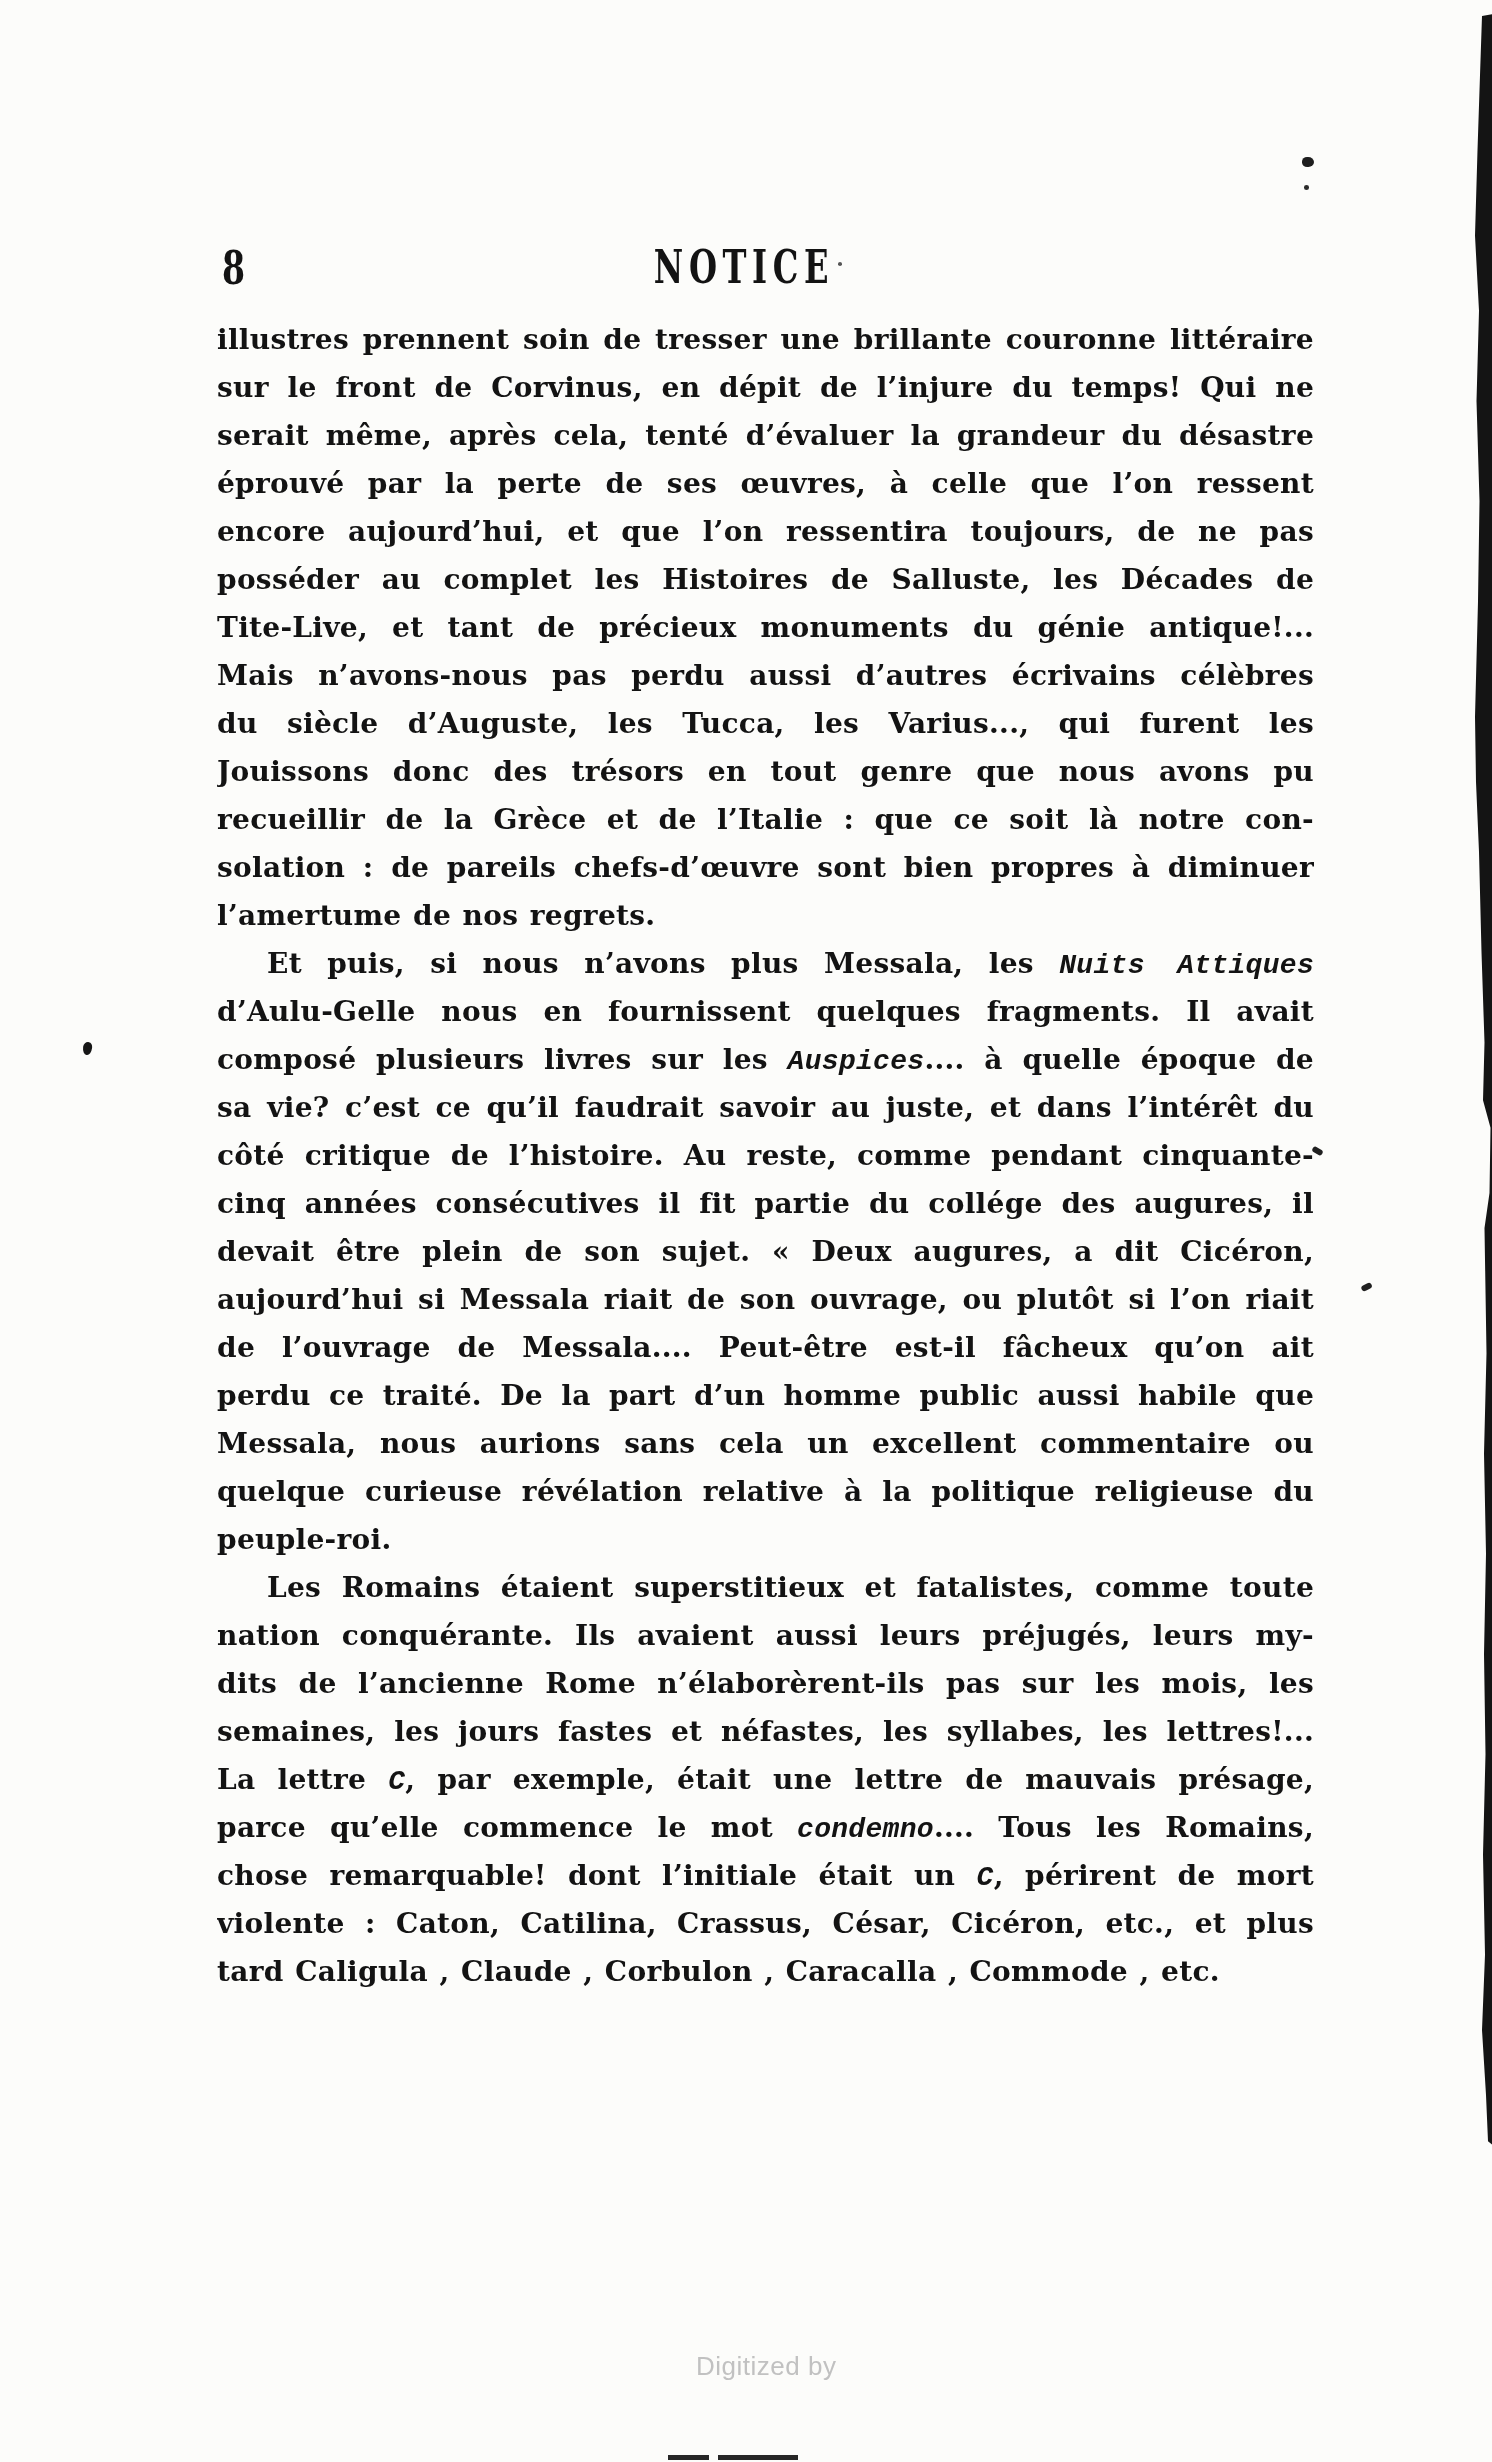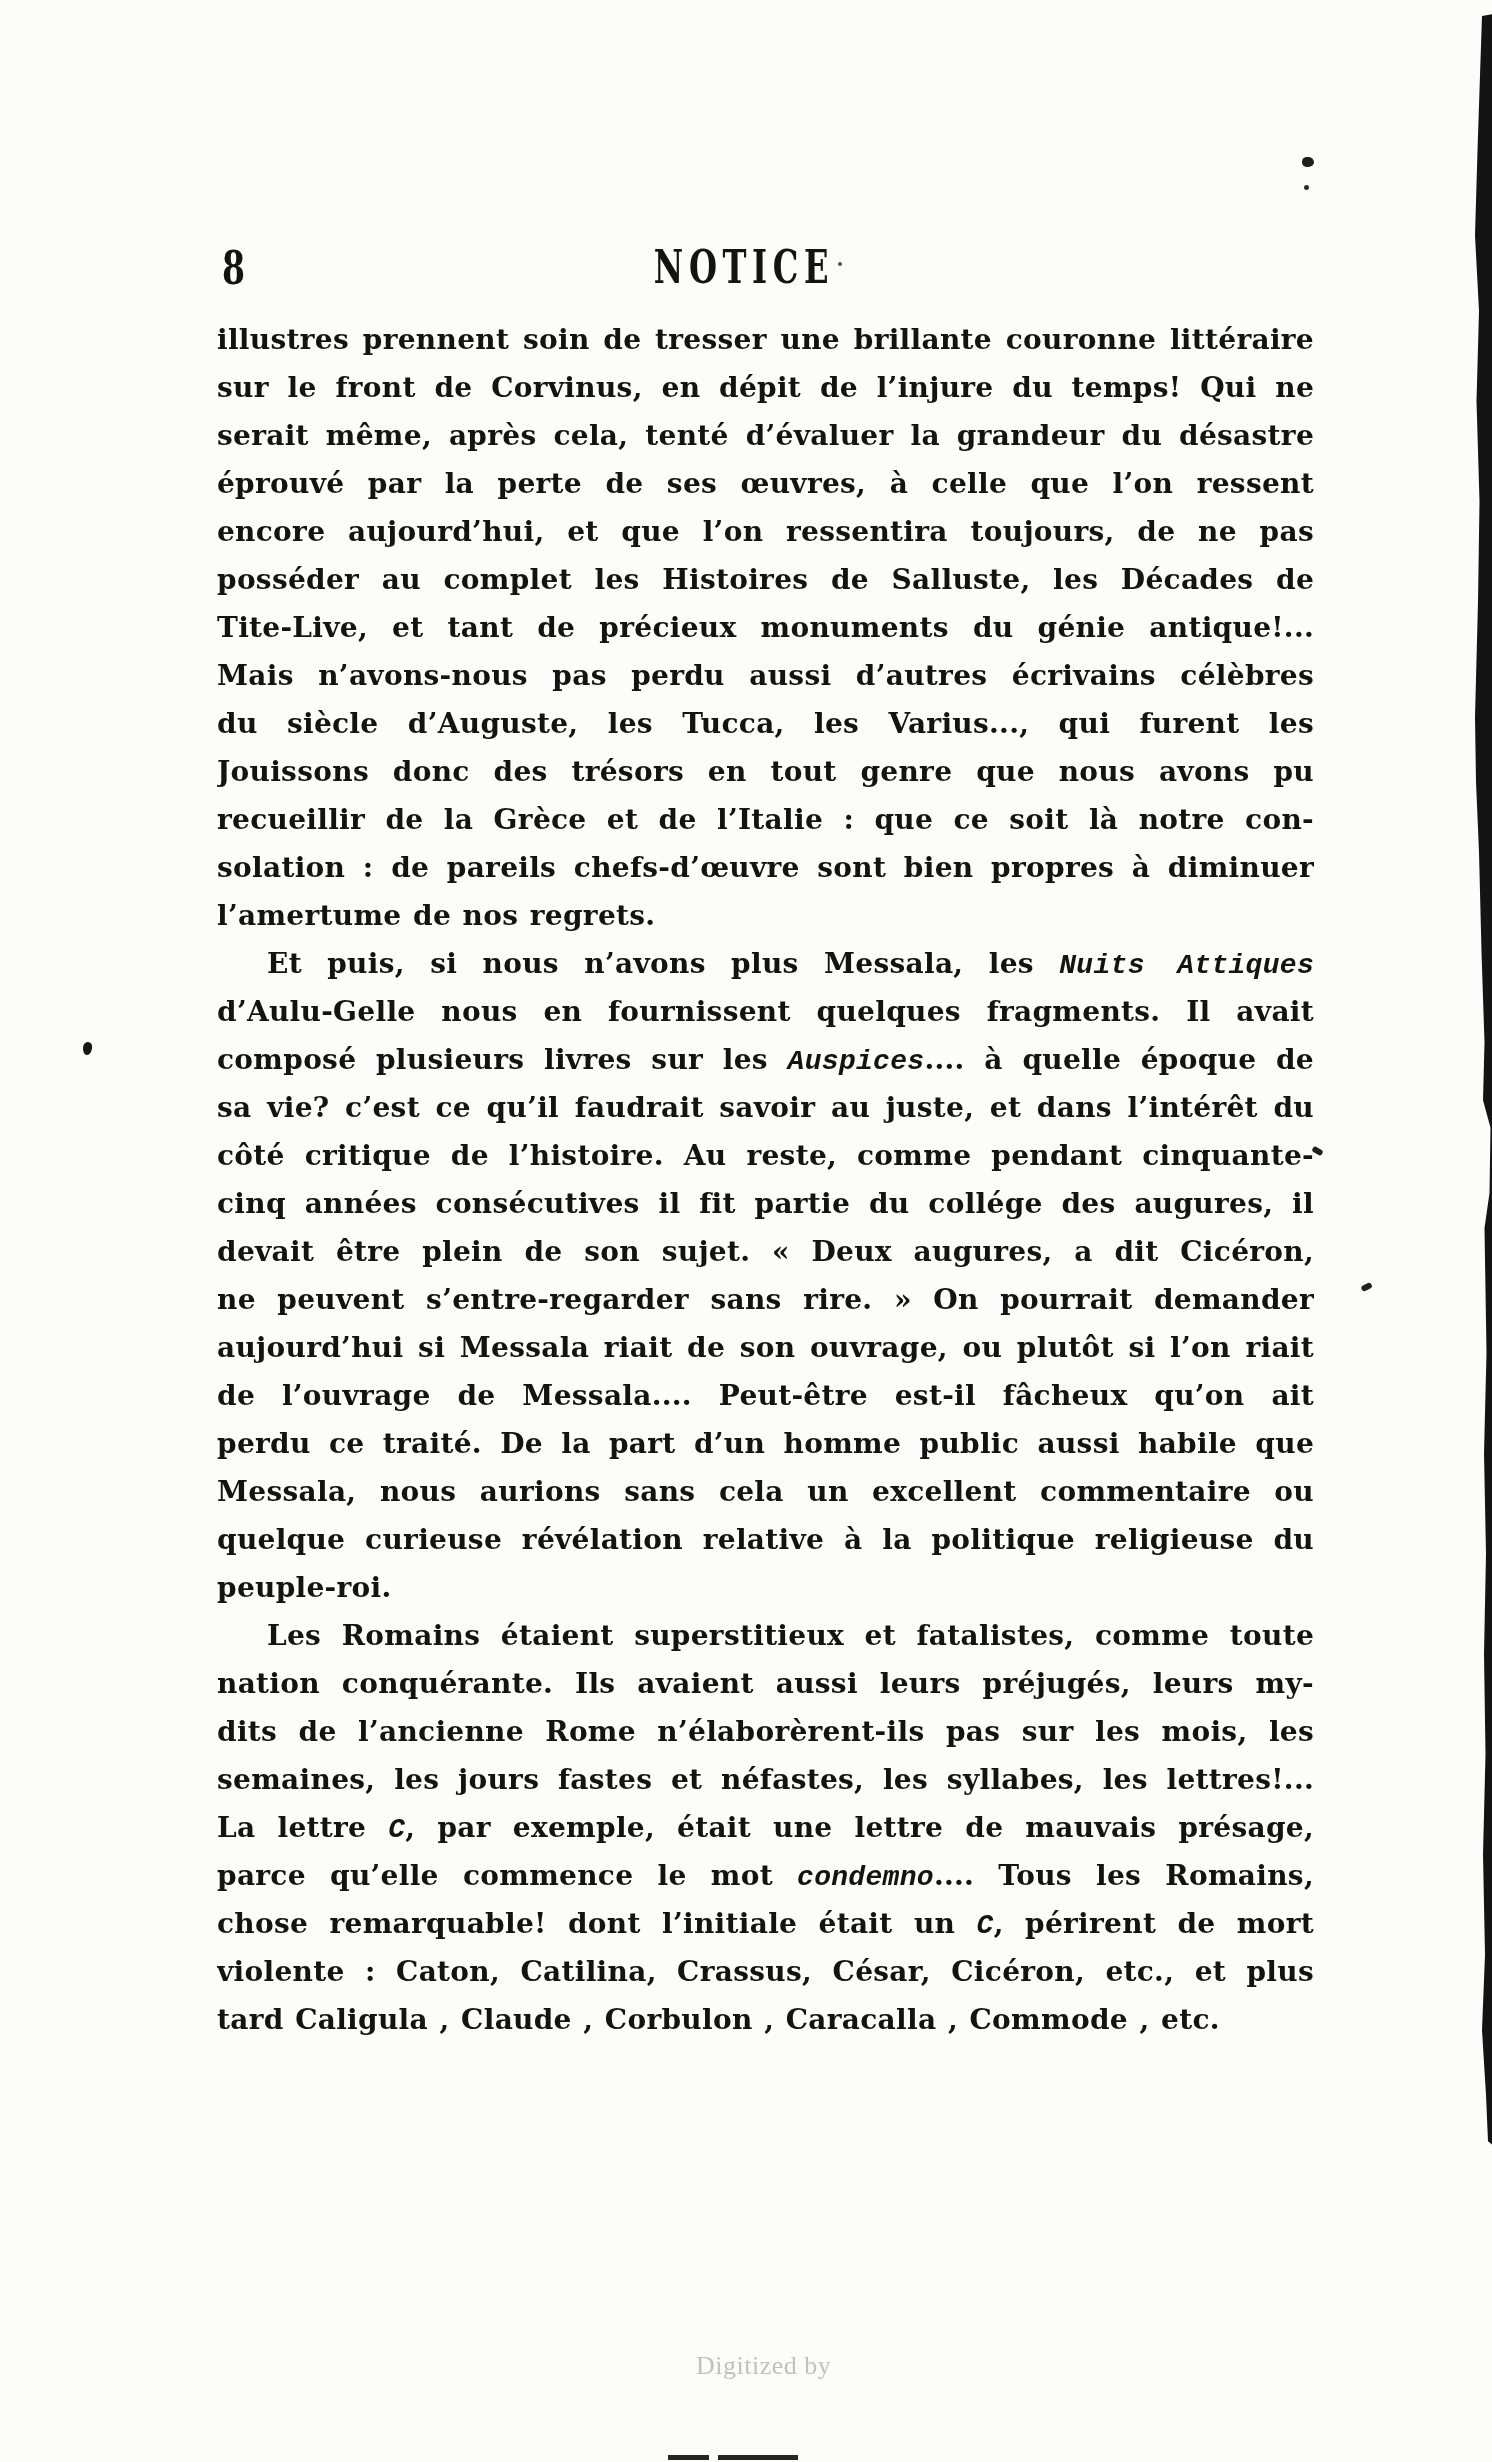--- a/index.html
+++ b/index.html
@@ -49,21 +49,21 @@
   .mark-dash{left:1361px;top:1284px;width:11px;height:5.5px;background:#202020;border-radius:3px;transform:rotate(-28deg);}
   .bar-left{left:668px;top:2455px;width:41px;height:4.5px;background:#262626;}
   .bar-right{left:718px;top:2455px;width:80px;height:4.5px;background:#262626;}
   .edge-band{position:absolute;left:1469px;top:0;width:24px;height:2462px;}
   
   .watermark{
     position:absolute;left:696px;top:2351px;
     display:flex;align-items:baseline;gap:10px;
   }
   .wm-prefix{
-    font-family:Liberation Serif, serif;
+    font-family:Liberation Sans, sans-serif;
     font-size:26px;color:#c1c1c1;letter-spacing:0.5px;
   }
   .wm-brand{
     font-family:"DejaVu Serif", serif;
     font-size:73px;color:#b3b3b3;letter-spacing:1.5px;line-height:1;
   }
 </style>
 </head>
 <body>
 
@@ -86,21 +86,20 @@
       <div class="line"><span>recueillir de la Grèce et de l’Italie : que ce soit là notre con-</span></div>
       <div class="line"><span>solation : de pareils chefs-d’œuvre sont bien propres à diminuer</span></div>
       <div class="line last"><span>l’amertume de nos regrets.</span></div>
       <div class="line indent"><span>Et puis, si nous n’avons plus Messala, les </span><em>Nuits Attiques</em></div>
       <div class="line"><span>d’Aulu-Gelle nous en fournissent quelques fragments. Il avait</span></div>
       <div class="line"><span>composé plusieurs livres sur les </span><em>Auspices</em><span>.... à quelle époque de</span></div>
       <div class="line"><span>sa vie? c’est ce qu’il faudrait savoir au juste, et dans l’intérêt du</span></div>
       <div class="line"><span>côté critique de l’histoire. Au reste, comme pendant cinquante-</span></div>
       <div class="line"><span>cinq années consécutives il fit partie du collége des augures, il</span></div>
       <div class="line"><span>devait être plein de son sujet. « Deux augures, a dit Cicéron,</span></div>
-      <div class="line"><span>ne peuvent s’entre-regarder sans rire. » On pourrait demander</span></div>
       <div class="line"><span>aujourd’hui si Messala riait de son ouvrage, ou plutôt si l’on riait</span></div>
       <div class="line"><span>de l’ouvrage de Messala.... Peut-être est-il fâcheux qu’on ait</span></div>
       <div class="line"><span>perdu ce traité. De la part d’un homme public aussi habile que</span></div>
       <div class="line"><span>Messala, nous aurions sans cela un excellent commentaire ou</span></div>
       <div class="line"><span>quelque curieuse révélation relative à la politique religieuse du</span></div>
       <div class="line last"><span>peuple-roi.</span></div>
       <div class="line indent"><span>Les Romains étaient superstitieux et fatalistes, comme toute</span></div>
       <div class="line"><span>nation conquérante. Ils avaient aussi leurs préjugés, leurs my-</span></div>
       <div class="line"><span>dits de l’ancienne Rome n’élaborèrent-ils pas sur les mois, les</span></div>
       <div class="line"><span>semaines, les jours fastes et néfastes, les syllabes, les lettres!...</span></div>

